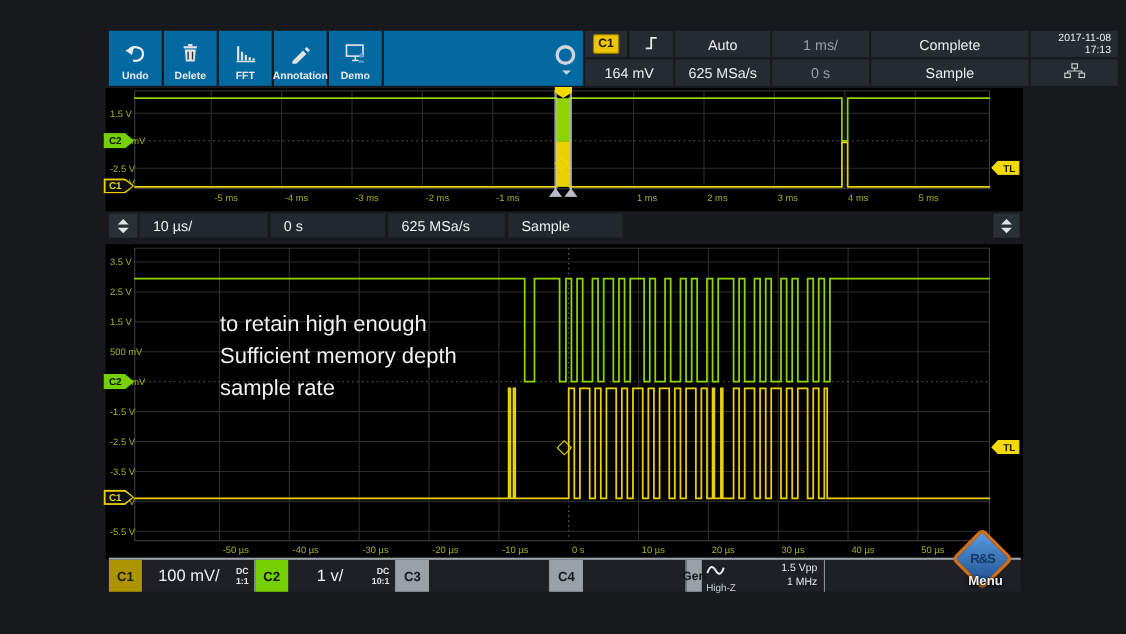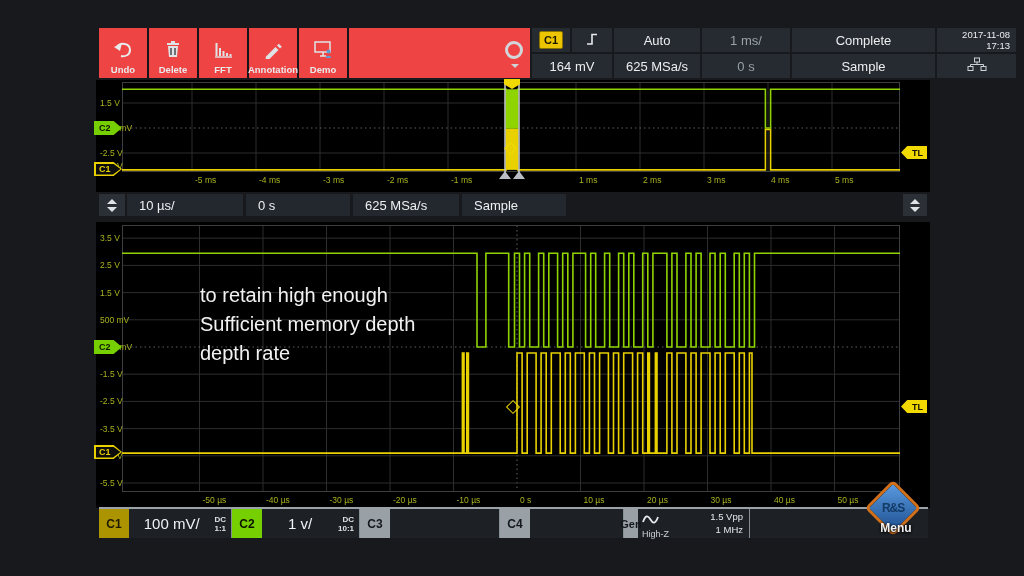--- a/index.html
+++ b/index.html
@@ -1,19 +1,19 @@
 <!DOCTYPE html>
 <html><head>
 <meta charset="utf-8">
 <style>
   html,body{margin:0;padding:0;background:#17191c;width:1024px;height:576px;overflow:hidden;
     font-family:"Liberation Sans",sans-serif;-webkit-font-smoothing:antialiased;}
   .abs{position:absolute;}
   
-  #toolbar{left:99px;top:28px;width:431px;height:50px;background:#ef4444;display:flex;}
+  #toolbar{left:99px;top:28px;width:431px;height:50px;background:#0369a1;display:flex;}
   .tbtn{width:50px;height:50px;border-right:2px solid #14161a;display:flex;flex-direction:column;
     align-items:center;justify-content:flex-end;padding-bottom:3px;box-sizing:border-box;cursor:pointer;}
   .tbtn svg{margin-bottom:1px;}
   .tlabel{font-size:9.5px;font-weight:bold;color:#e8eaec;}
   #donut{left:406px;top:13px;width:12px;height:12px;border:3.5px solid #d2d6da;border-radius:50%;}
   #donut-caret{left:412px;top:36px;width:0;height:0;border-left:4px solid transparent;
     border-right:4px solid transparent;border-top:4px solid #cfd4d8;}
   
   #status{left:532px;top:28px;width:484px;height:50px;}
   .scell{position:absolute;background:#262b31;color:#eceef0;font-size:13px;display:flex;
@@ -298,21 +298,21 @@
     <text x="4" y="206.6" fill="#a8b21f" font-size="8.5">-3.5 V</text>
     <text x="4" y="233.8" fill="#a8b21f" font-size="8.5">-4.5 V</text>
     <text x="4" y="261" fill="#a8b21f" font-size="8.5">-5.5 V</text>
     <path d="M24.1,28.2H381.0V122.0H389.9V28.2H412.7V122.0H418.5V28.2H423.5V122.0H428.6V28.2H433.7V122.0H442.6V28.2H447.7V122.0H452.8V28.2H461.6V122.0H466.7V28.2H471.8V122.0H476.9V28.2H489.6V122.0H494.7V28.2H499.7V122.0H508.6V28.2H513.7V122.0H522.6V28.2H527.7V122.0H532.8V28.2H537.8V122.0H546.7V28.2H551.8V122.0H556.9V28.2H570.9V122.0H575.9V28.2H581.0V122.0H589.9V28.2H595.0V122.0H600.1V28.2H605.1V122.0H614.0V28.2H619.1V122.0H624.2V28.2H629.3V122.0H638.2V28.2H643.3V122.0H648.3V28.2H653.4V122.0H658.5V28.2H804" fill="none" stroke="#8fd300" stroke-width="1.6" clip-path="url(#clip1)"></path>
     <path d="M24.1,228.1H366.4V128.0H368.0V228.1H370.8V128.0H372.4V228.1H421.0V128.0H426.1V228.1H431.2V128.0H440.1V228.1H445.1V128.0H450.2V228.1H455.3V128.0H464.2V228.1H469.3V128.0H474.3V228.1H479.4V128.0H488.3V228.1H493.4V128.0H498.5V228.1H503.6V128.0H512.4V228.1H517.5V128.0H522.6V228.1H527.7V128.0H536.6V228.1H541.6V128.0H546.7V228.1H551.8V128.0H553.4V228.1H559.4V128.0H561.0V228.1H570.9V128.0H575.9V228.1H581.0V128.0H589.9V228.1H595.0V128.0H600.1V228.1H605.1V128.0H614.0V228.1H619.1V128.0H624.2V228.1H629.3V128.0H638.2V228.1H643.3V128.0H648.3V228.1H653.4V128.0H656.0V228.1H804" fill="none" stroke="#e9d100" stroke-width="1.6" clip-path="url(#clip1)"></path>
   </svg>
 
 <div class="abs" id="annotation">
   <div>to retain high enough</div>
   <div>Sufficient memory depth</div>
-  <div>depth rate</div>
+  <div>sample rate</div>
 </div>
 
 <div class="abs badge green" style="left:94px;top:340px;">
   <div class="s1"></div>
     <div class="txt">C2</div>
 </div>
 <div class="abs badge yellow" style="left:94px;top:445px;">
   <div class="s1"></div>
     <div class="s2"></div>
     <div class="txt">C1</div>

